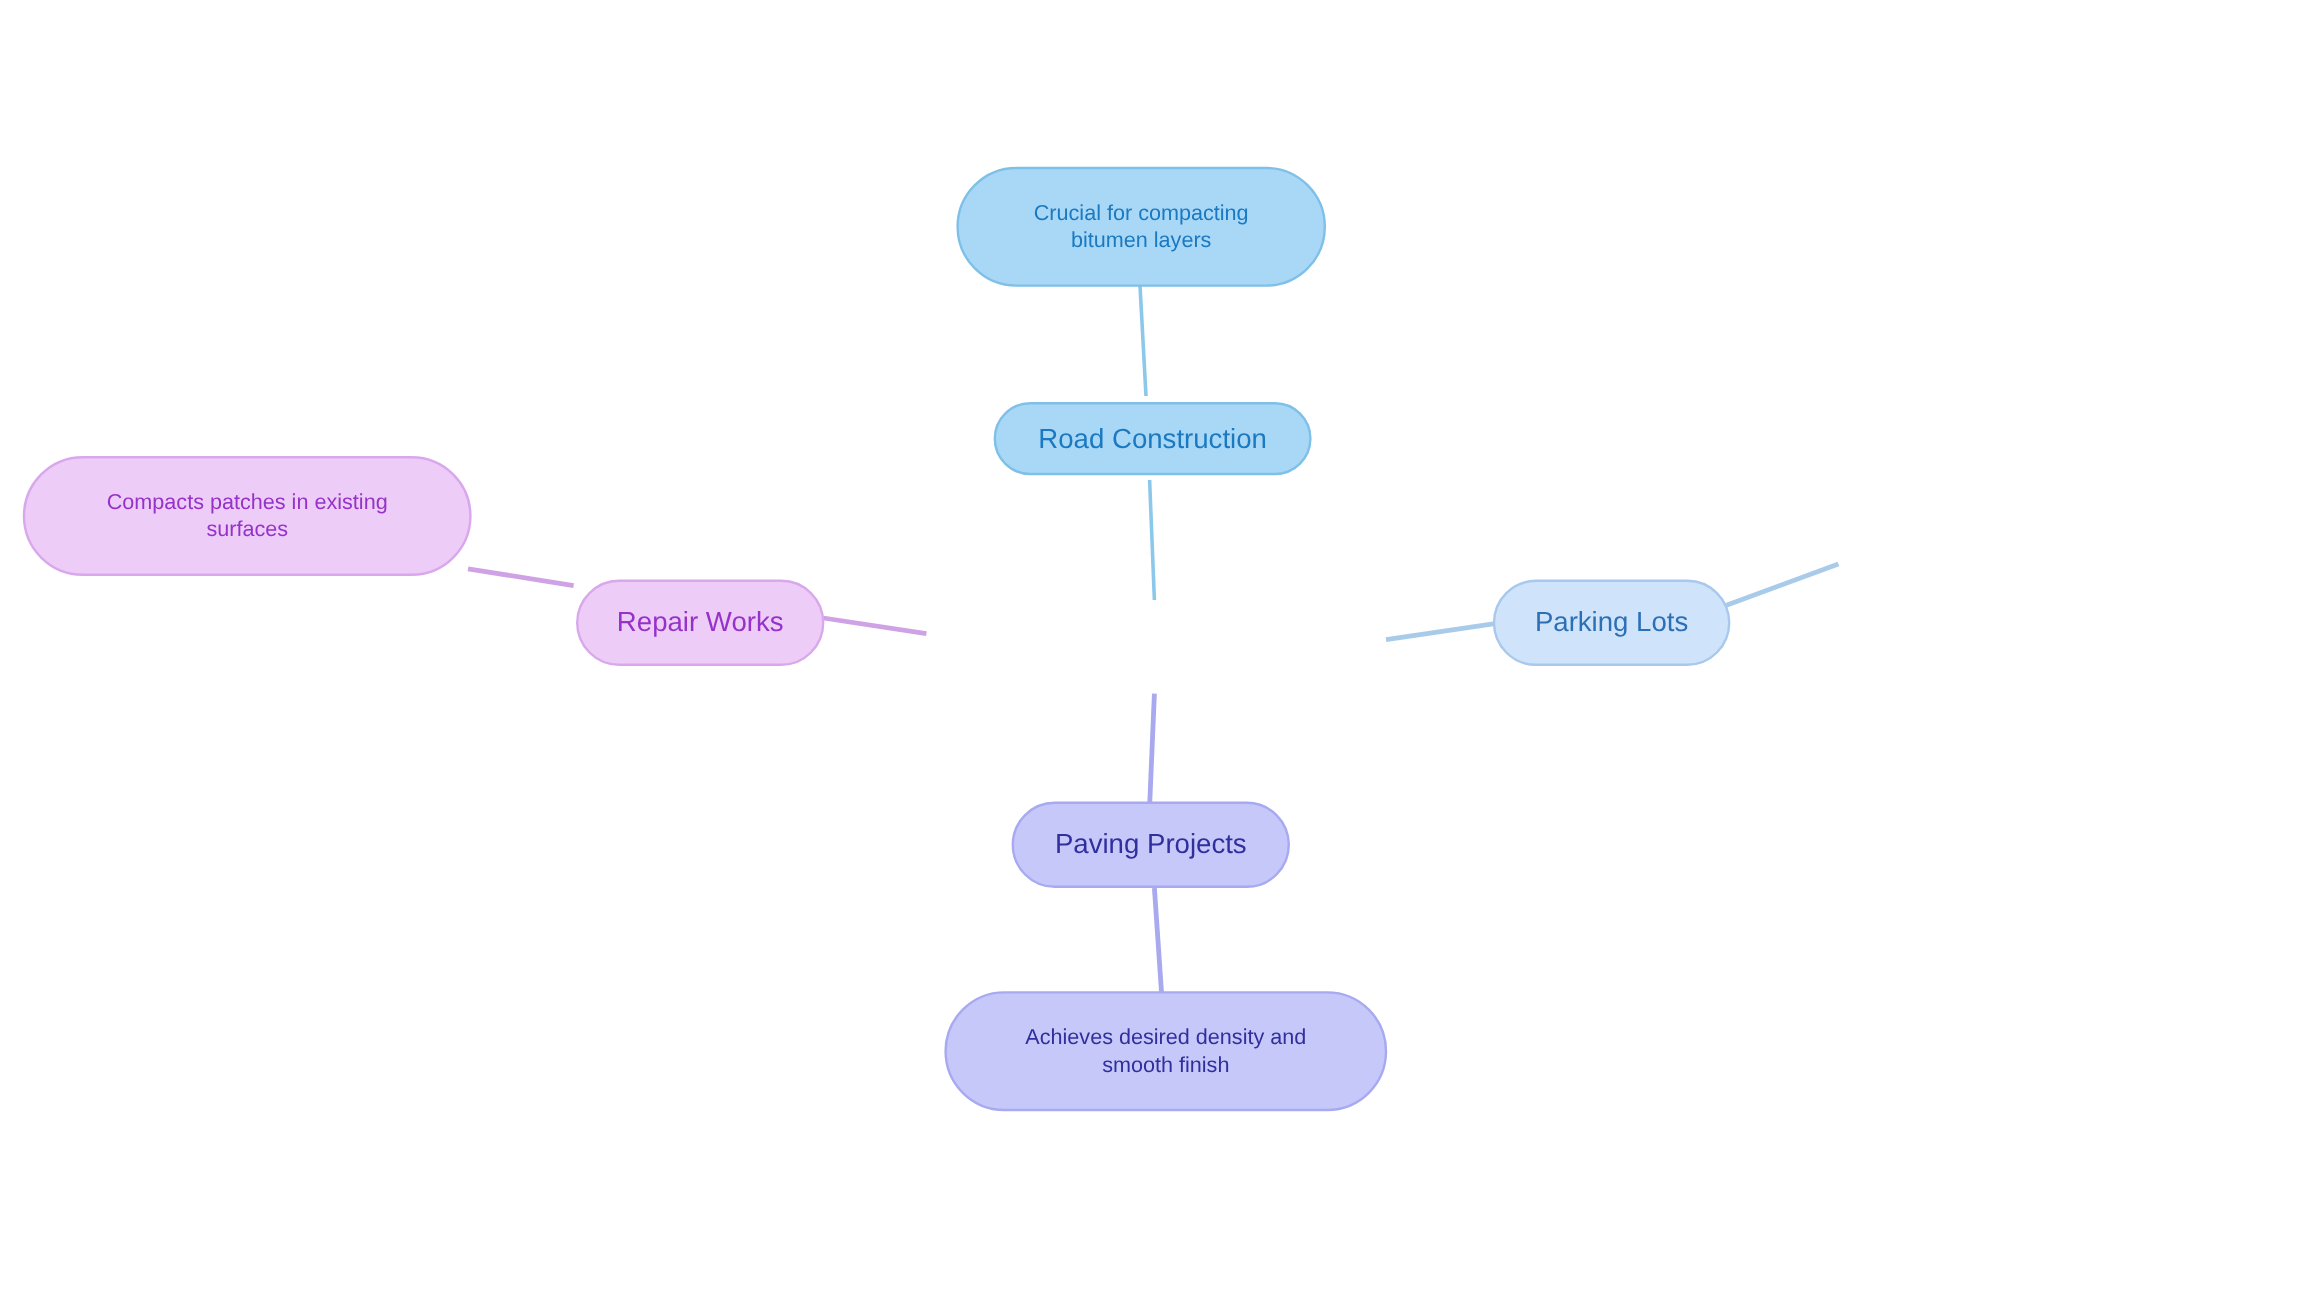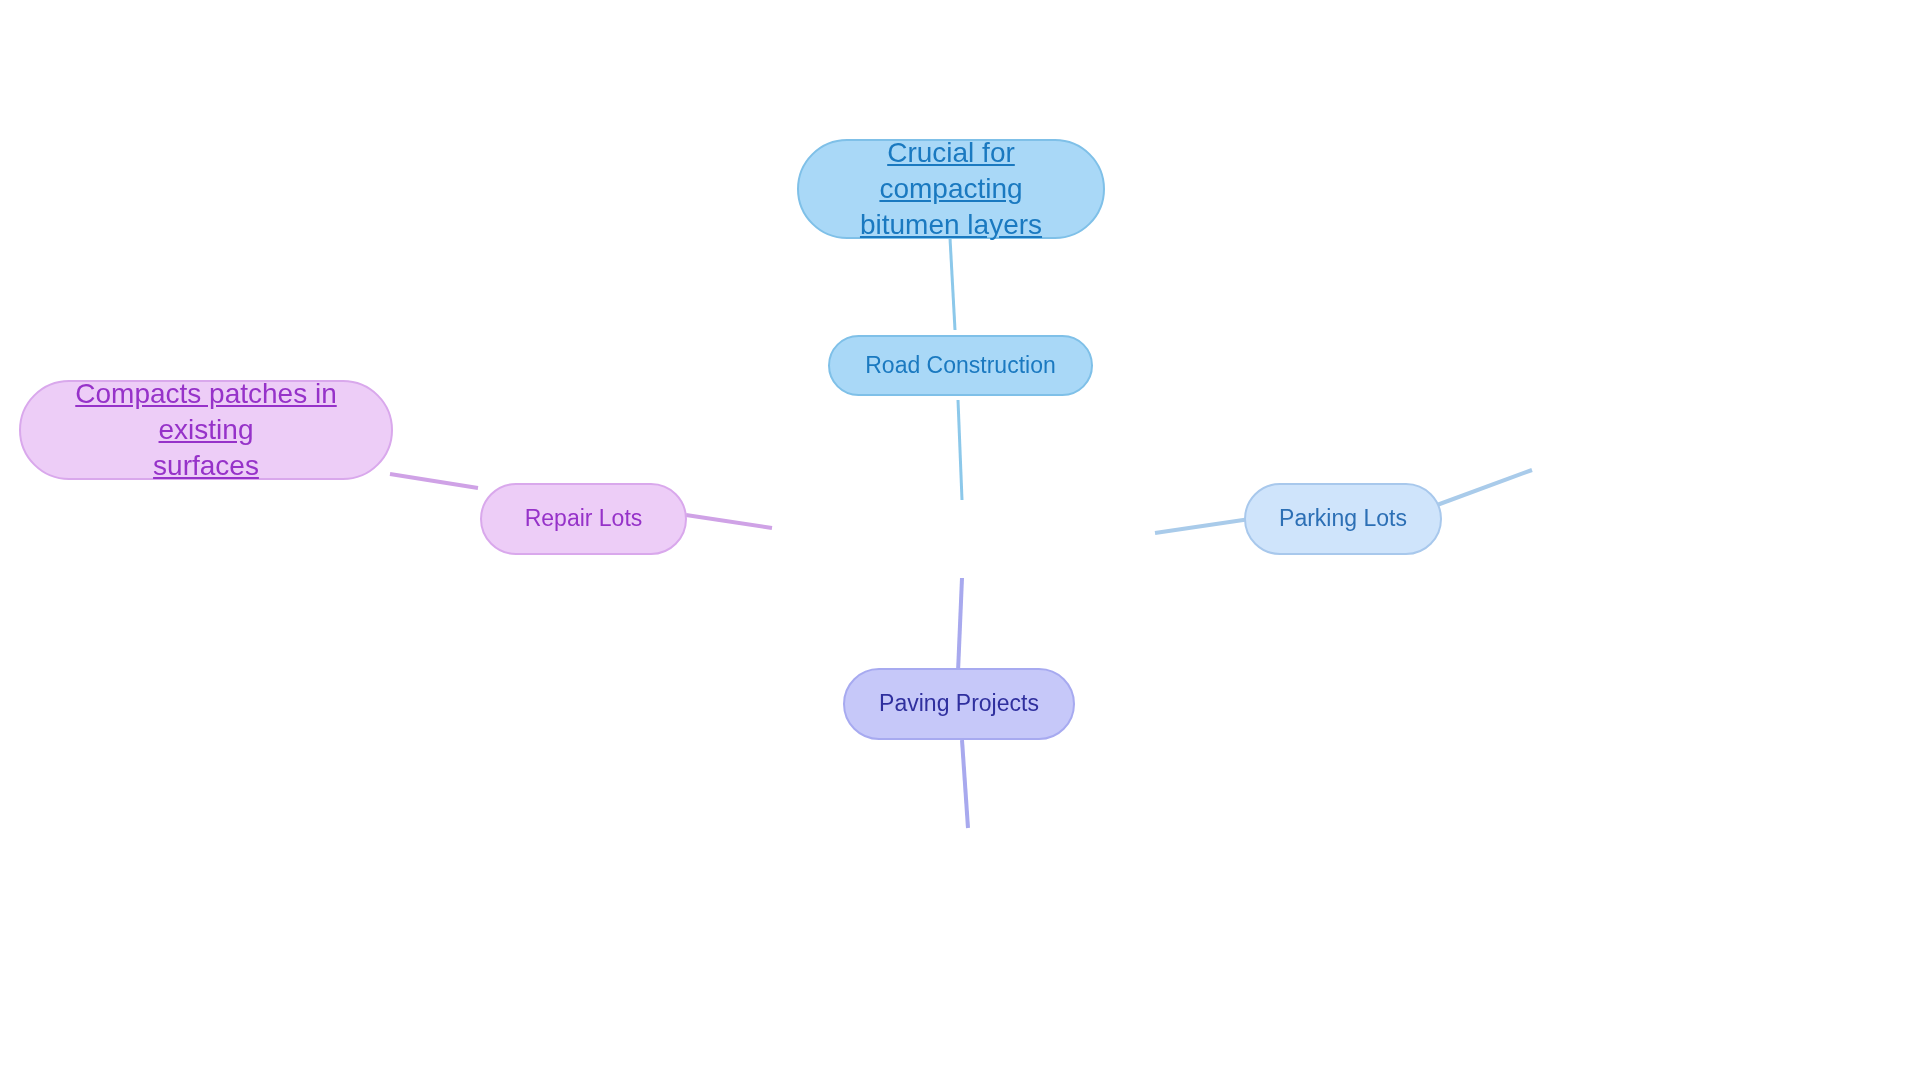--- a/index.html
+++ b/index.html
@@ -44,21 +44,21 @@
   }
   .node-root {
     background: #10141c;
     border-color: #10141c;
     color: #f2f5f8;
     font-size: 26px;
     border-radius: 34px;
     box-shadow: 0 2px 5px rgba(20,24,34,0.30);
   }
   .node-branch  { font-size: 23px; }
-  .node-leaf    { font-size: 28px; text-decoration: underline; }
+  .node-leaf    { font-size: 18px; }
 
   .sky-mid   { background: #a9d8f7; border-color: #7fc0e8; color: #1a79c0; }
   .sky-soft  { background: #cfe4fb; border-color: #a8c8ec; color: #2c6fb5; }
   .violet    { background: #edcdf7; border-color: #d9a8ec; color: #9632c9; }
   .peri      { background: #c6c8f9; border-color: #a7aaf0; color: #2f2f9e; }
 </style>
 </head>
 <body>
 
 <div id="mindmap">
@@ -86,19 +86,21 @@
   <div class="node node-branch sky-mid" style="left:828px; top:335px; width:265px; height:61px;">Road Construction</div>
 
   <div class="node node-leaf sky-mid" style="left:797px; top:139px; width:308px; height:100px;">Crucial for compacting
 bitumen layers</div>
 
   <div class="node node-branch sky-soft" style="left:1244px; top:483px; width:198px; height:72px;">Parking Lots</div>
 
 
   <div class="node node-branch peri" style="left:843px; top:668px; width:232px; height:72px;">Paving Projects</div>
 
+  <div class="node node-leaf peri" style="left:787px; top:826px; width:369px; height:100px;">Achieves desired density and
+smooth finish</div>
 
-  <div class="node node-branch violet" style="left:480px; top:483px; width:207px; height:72px;">Repair Lots</div>
+  <div class="node node-branch violet" style="left:480px; top:483px; width:207px; height:72px;">Repair Works</div>
 
   <div class="node node-leaf violet" style="left:19px; top:380px; width:374px; height:100px;">Compacts patches in existing
 surfaces</div>
 
 </div>
 
 </body></html>

